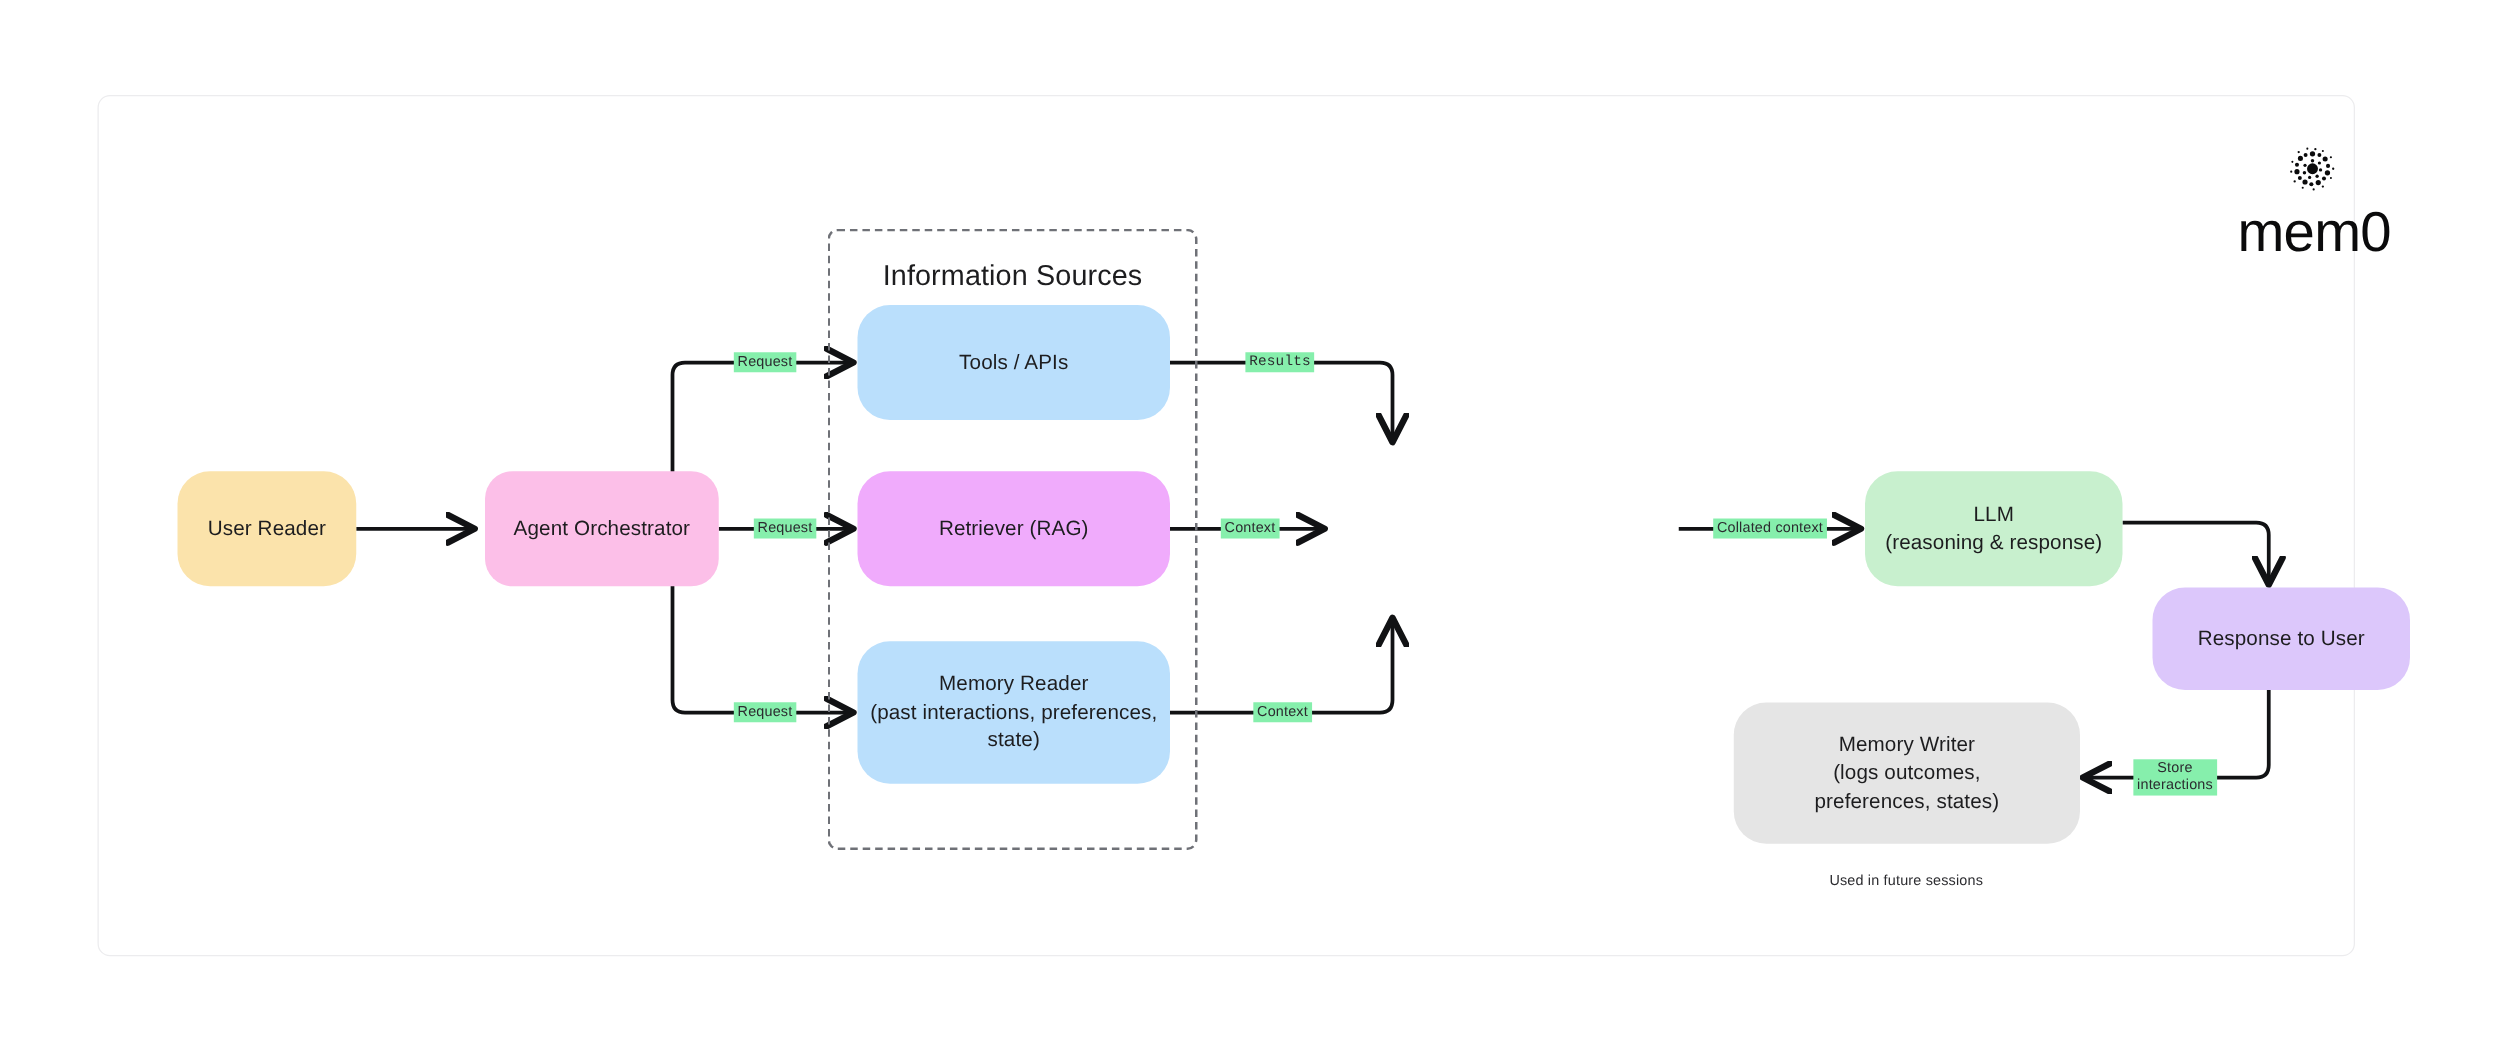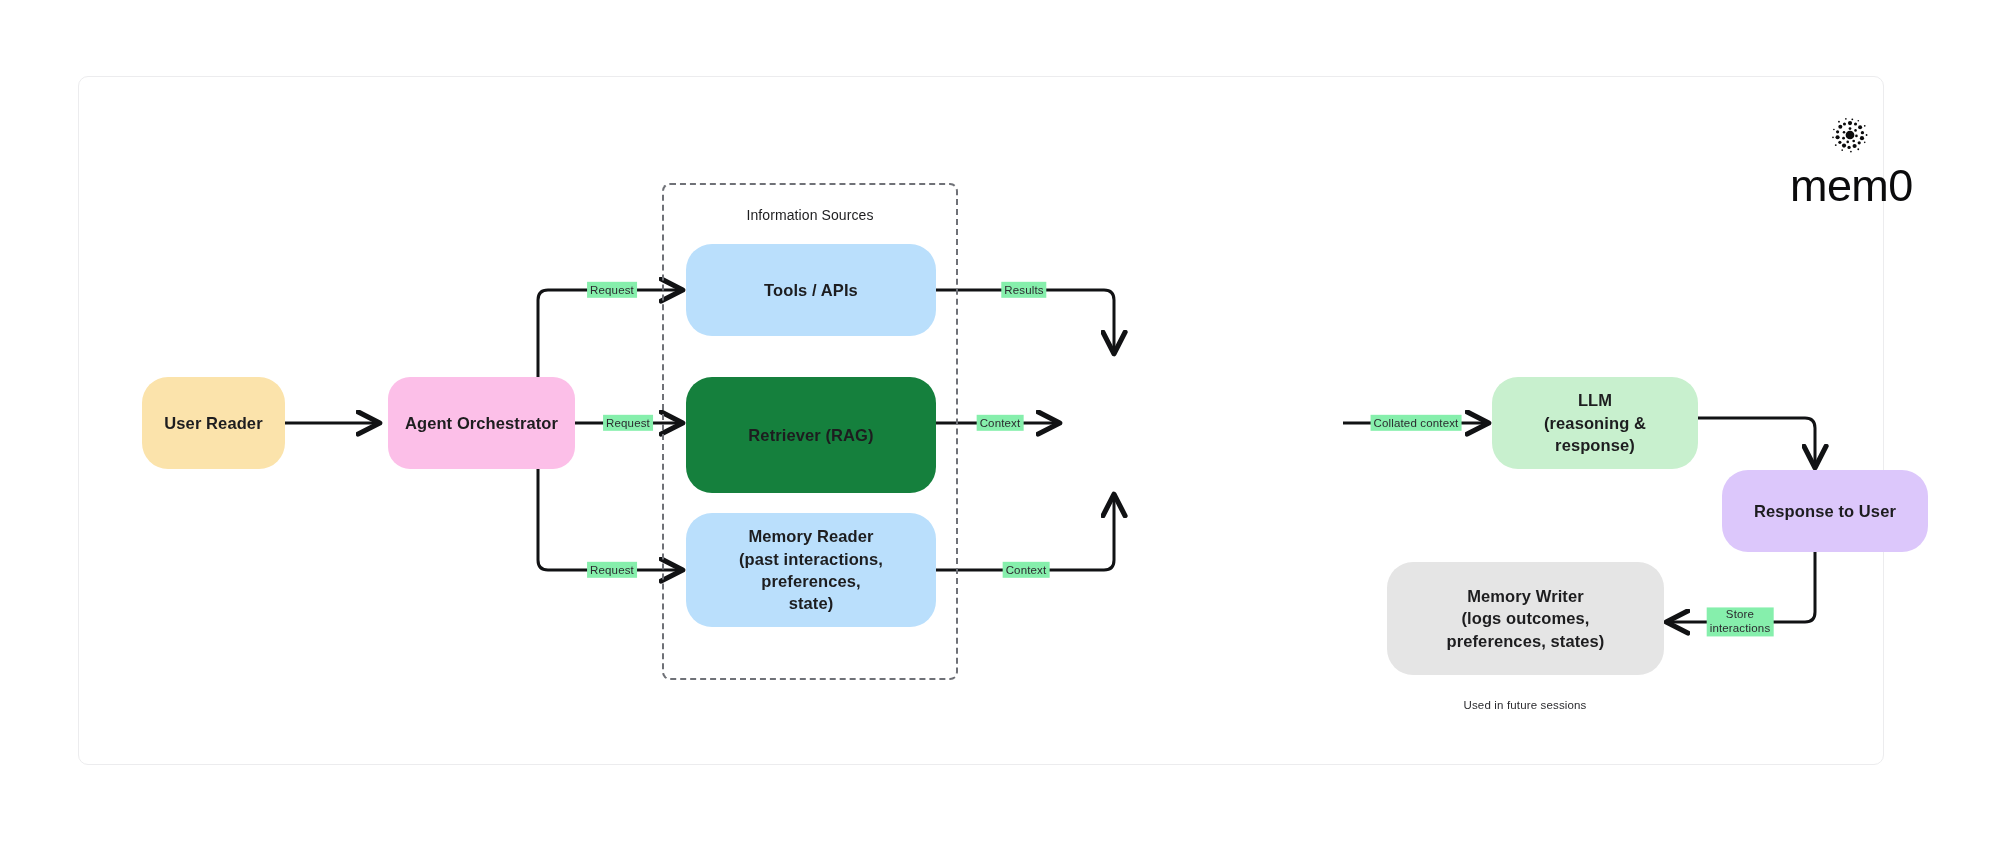--- a/index.html
+++ b/index.html
@@ -42,35 +42,35 @@
     align-items: center;
     justify-content: center;
     text-align: center;
     color: #1d1d1f;
     font-size: 16.5px;
     line-height: 1.36;
     letter-spacing: 0.1px;
     border-radius: 26px;
     padding: 4px 10px;
   }
-  .node span { display: block; white-space: pre-line; font-weight: bold; }
+  .node span { display: block; white-space: pre-line; }
 
   .group-box {
     position: absolute;
     box-sizing: border-box;
     border: 2.5px dashed #6f7177;
     border-radius: 8px;
     background: transparent;
   }
   .group-title {
     position: absolute;
     width: 100%;
     text-align: center;
     top: 22px;
-    font-size: 14px;
+    font-size: 23px;
     color: #1d1d1f;
     letter-spacing: 0.1px;
   }
 
   .edge-label {
     position: absolute;
     font-size: 11.5px;
     color: #2b2b2f;
     letter-spacing: 0.15px;
     line-height: 1.25;
@@ -153,21 +153,21 @@
   </div>
 
   <div class="node" style="left:388px; top:377px; width:187px; height:92px; background:#fcbfe8;border-radius:22px;">
     <span>Agent Orchestrator</span>
   </div>
 
   <div class="node" style="left:686px; top:244px; width:250px; height:92px; background:#badffc;">
     <span>Tools / APIs</span>
   </div>
 
-  <div class="node" style="left:686px; top:377px; width:250px; height:116px; background:#15803d;">
+  <div class="node" style="left:686px; top:377px; width:250px; height:92px; background:#f0abfc;">
     <span>Retriever (RAG)</span>
   </div>
 
   <div class="node" style="left:686px; top:513px; width:250px; height:114px; background:#badffc;">
     <span>Memory Reader
 (past interactions, preferences,
 state)</span>
   </div>
 
 
@@ -185,21 +185,21 @@
 (logs outcomes,
 preferences, states)</span>
   </div>
 
   <div class="edge-label" style="left:612px; top:290px;">Request</div>
 
   <div class="edge-label" style="left:628px; top:423px;">Request</div>
 
   <div class="edge-label" style="left:612px; top:570px;">Request</div>
 
-  <div class="edge-label" style="left:1024px; top:290px;">Results</div>
+  <div class="edge-label" style="left:1024px; top:290px;font-family:Liberation Mono, monospace;">Results</div>
 
   <div class="edge-label" style="left:1000px; top:423px;">Context</div>
 
   <div class="edge-label" style="left:1026px; top:570px;">Context</div>
 
   <div class="edge-label" style="left:1416px; top:423px;">Collated context</div>
 
   <div class="edge-label" style="left:1740px; top:622px; line-height:1.18;">Store
 interactions</div>
 

